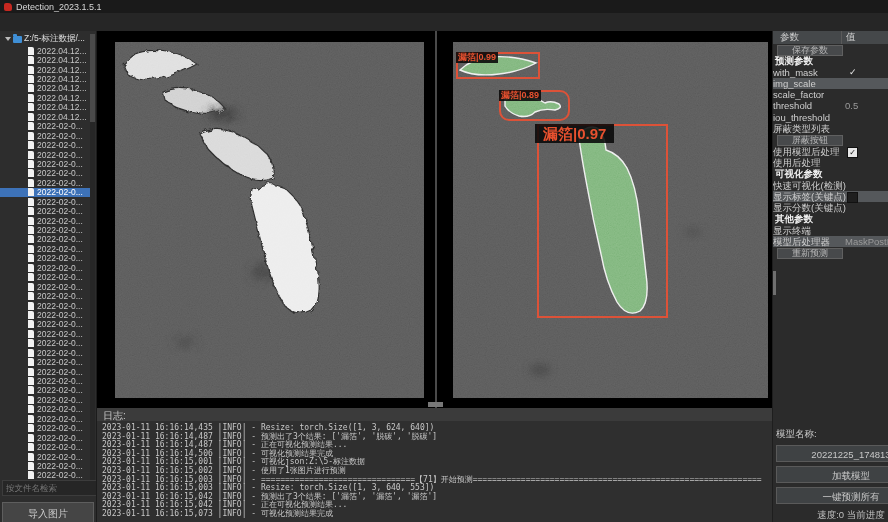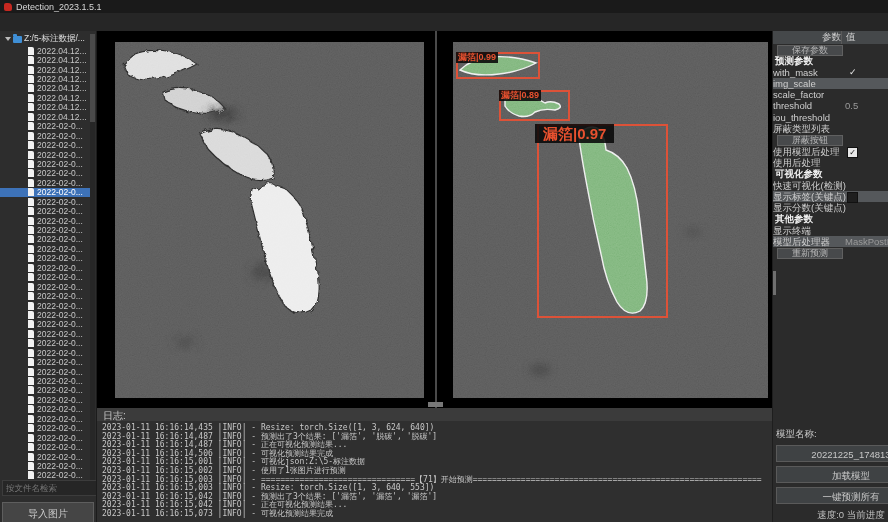--- a/index.html
+++ b/index.html
@@ -49,21 +49,21 @@
   .det-label.big{left:-4px;top:-2px;font-size:15px;padding:1px 8px;line-height:17px;}
   
   .log{position:absolute;left:97px;top:408px;width:675px;height:114px;background:#2f2f2f;overflow:hidden;}
   .log-header{height:13px;background:#3b3b3b;color:#cccccc;font-size:10px;padding:1px 0 0 6px;box-sizing:border-box;}
   .log-body{padding:3px 0 0 5px;font-family:"DejaVu Sans Mono",monospace;font-size:8px;
             line-height:8.6px;color:#c8c8c8;white-space:pre;overflow:hidden;}
   
   .right-panel{position:absolute;left:772px;top:31px;width:116px;bottom:0;background:#2b2b2b;
                border-left:1px solid #1e1e1e;overflow:hidden;box-sizing:border-box;}
   .param-header{height:13px;background:#45484a;display:flex;font-size:9.5px;color:#d0d0d0;align-items:center;}
-  .ph-col1{width:68px;padding-left:20px;box-sizing:border-box;text-align:right;}
+  .ph-col1{width:68px;padding-left:7px;box-sizing:border-box;}
   .ph-col2{flex:1;border-left:1px solid #5a5a5a;padding-left:4px;}
   .param-rows{position:relative;}
   .p-row{height:11.3px;line-height:11.3px;position:relative;font-size:9.5px;color:#cfcfcf;white-space:nowrap;}
   .p-row.hl{background:#55585b;}
   .p-row .p-label{}
   .p-row.section{font-weight:bold;color:#f0f0f0;}
   .p-row.section .p-label{padding-left:2px;}
   .p-value{position:absolute;left:72px;top:0;color:#9a9a9a;}
   .check-plain{position:absolute;left:76px;top:0;color:#e8e8e8;font-size:9px;}
   .cbox{position:absolute;left:74px;top:1px;width:9px;height:9px;background:#1f1f1f;border:1px solid #111;
@@ -334,21 +334,21 @@
         <path d="M7,28 Q18,17 38,15 Q60,13 83,21 Q66,30 46,32 Q22,35 7,28 Z" fill="#7fbf7c" fill-opacity="0.88" stroke="#efefef" stroke-width="1.4"></path>
         <path d="M52,57 Q60,52 72,54 Q84,56 92,61 Q98,58 106,62 Q110,66 102,68 Q90,66 82,70 Q76,76 66,74 Q56,71 52,64 Z" fill="#7fbf7c" fill-opacity="0.88" stroke="#efefef" stroke-width="1.4"></path>
         <path d="M130,88 Q140,82 147,88 Q152,96 153,108 Q166,112 174,126 Q183,144 186,172 Q190,205 193,232 Q197,260 187,269 Q174,276 164,260 Q153,240 148,212 Q140,178 134,144 Q128,112 126,96 Q126,90 130,88 Z" fill="#7fbf7c" fill-opacity="0.88" stroke="#efefef" stroke-width="1.4"></path>
       </g>
       <rect x="0" y="0" width="315" height="356" filter="url(#noiseF)" opacity="0.20" style="mix-blend-mode:overlay"></rect>
     </svg>
     <div>
         <div class="det-box" style="left: 3px; top: 10px; width: 84px; height: 27px;">
           <div class="det-label small">漏箔|0.99</div>
         </div>
-        <div class="det-box" style="left: 46px; top: 48px; width: 71px; height: 31px;">
+        <div class="det-box" style="left: 46px; top: 48px; width: 71px; height: 31px; border-radius: 10px;">
           <div class="det-label small">漏箔|0.89</div>
         </div>
         <div class="det-box" style="left: 84px; top: 82px; width: 131px; height: 194px;">
           <div class="det-label big">漏箔|0.97</div>
         </div>
       </div>
   </div>
 
   <div class="vsplit-grip"></div>
 </div>

